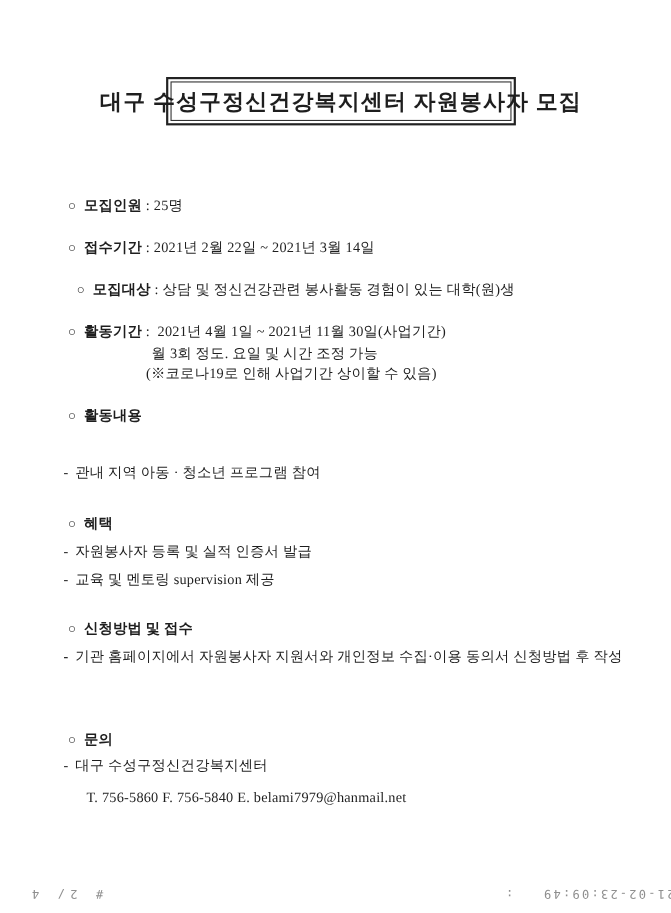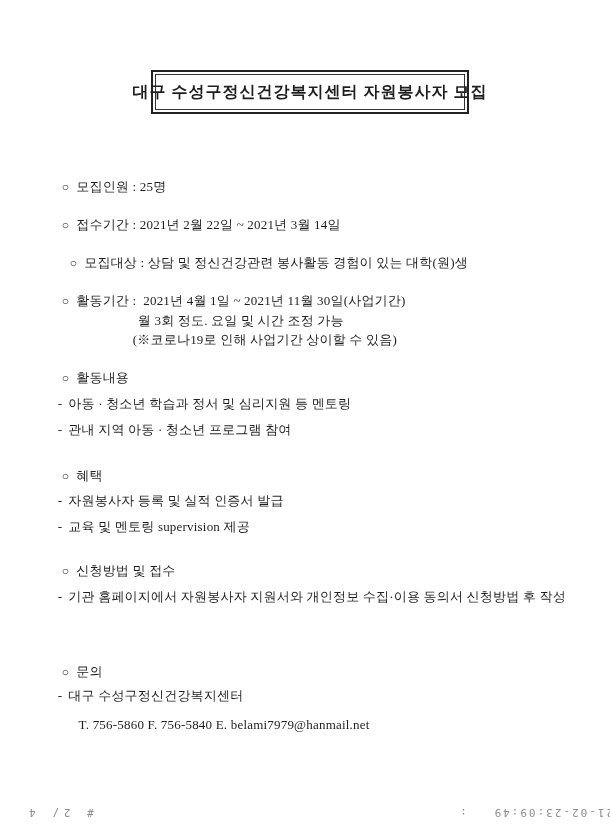--- a/index.html
+++ b/index.html
@@ -23,33 +23,33 @@
   }
   .title-inner {
     width: 100%; height: 100%;
     border: 1px solid #333;
     box-sizing: border-box;
     display: flex;
     align-items: center;
     justify-content: center;
   }
   .title-text {
-    font-size: 16px;
+    font-size: 20px;
     font-weight: 700;
     letter-spacing: 1px;
     white-space: pre;
   }
   .line {
     position: absolute;
     white-space: pre;
     font-size: 13px;
     line-height: 16px;
     letter-spacing: 0.2px;
   }
-  .bold { font-weight: 400; }
+  .bold { font-weight: 700; }
   .bullet { padding-right: 7px; font-size: 12px; }
   .dash { padding-right: 6px; }
   .underline { text-decoration: underline; }
   .fax-mark {
     position: absolute;
     font-family: "DejaVu Sans Mono", "Liberation Mono", monospace;
     font-size: 11px;
     color: #8f8f8f;
     transform: rotate(180deg);
     transform-origin: center;
@@ -87,23 +87,20 @@
   <div class="line" style="left:124px; top:297px">
     <span>월 3회 정도. 요일 및 시간 조정 가능</span>
   </div>
   <div class="line" style="left:119px; top:316px">
     <span>(※코로나19로 인해 사업기간 상이할 수 있음)</span>
   </div>
 
   <div class="line" style="left:48px; top:354px">
     <span class="bullet">○</span><span class="bold">활동내용</span>
   </div>
-  <div class="line" style="left:44px; top:380px">
-    <span class="dash">-</span><span>아동 · 청소년 학습과 정서 및 심리지원 등 멘토링</span>
-  </div>
   <div class="line" style="left:44px; top:406px">
     <span class="dash">-</span><span>관내 지역 아동 · 청소년 프로그램 참여</span>
   </div>
 
   <div class="line" style="left:48px; top:452px">
     <span class="bullet">○</span><span class="bold">혜택</span>
   </div>
   <div class="line" style="left:44px; top:477px">
     <span class="dash">-</span><span>자원봉사자 등록 및 실적 인증서 발급</span>
   </div>

